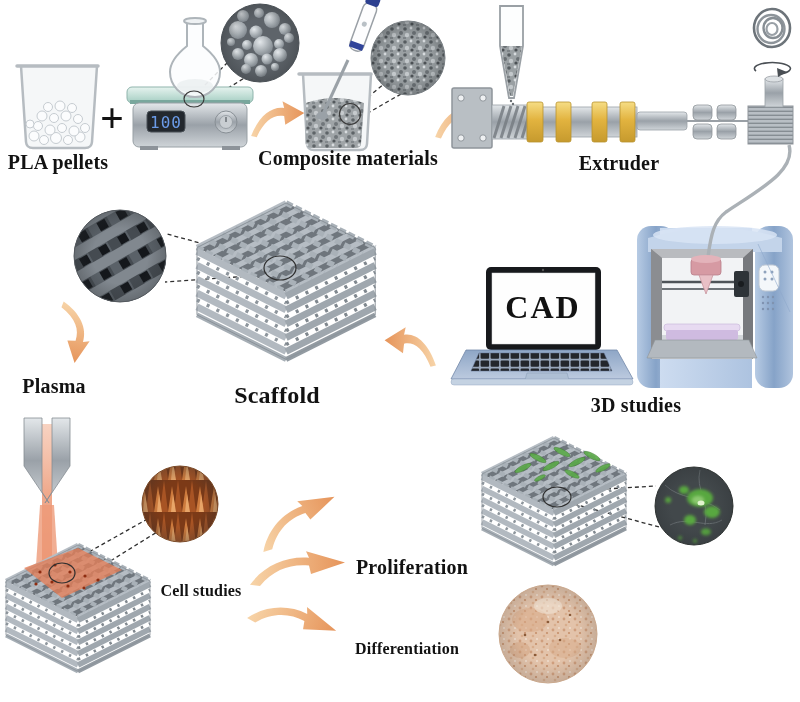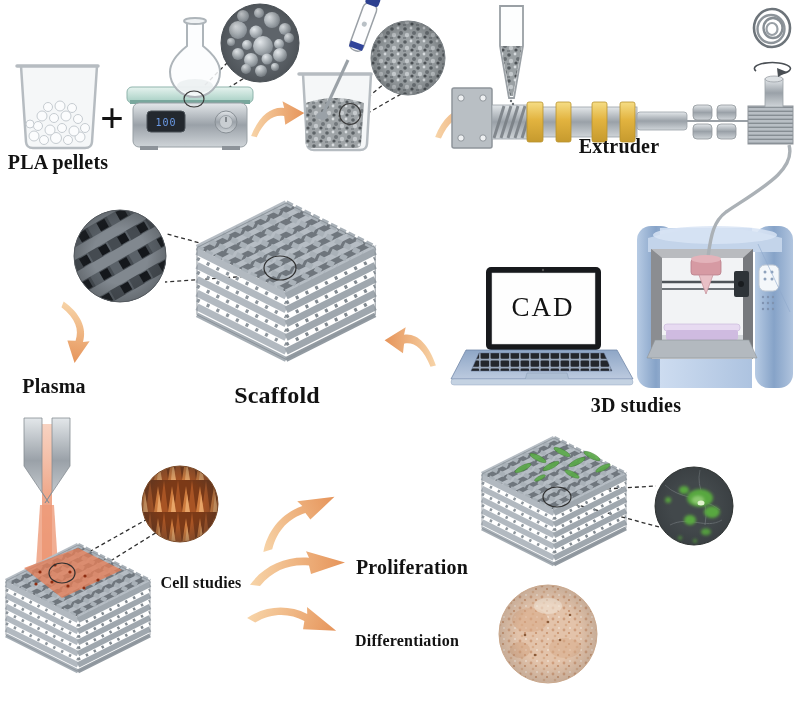--- a/index.html
+++ b/index.html
@@ -1,24 +1,24 @@
 <!DOCTYPE html>
 <html><head>
 <meta charset="utf-8">
 <style>
   html,body{margin:0;padding:0;background:#fff;}
   #canvas{position:relative;width:800px;height:702px;background:#fff;overflow:hidden;
           font-family:"Liberation Serif", serif;}
   #art{position:absolute;left:0;top:0;}
   .lbl{position:absolute;transform:translate(-50%,-50%);color:#121212;font-weight:bold;
        white-space:nowrap;letter-spacing:.2px;}
-  .lbl-17{font-size:20px;} .lbl-16{font-size:16px;} .lbl-18{font-size:24px;}
+  .lbl-17{font-size:20px;} .lbl-16{font-size:16px;margin-top:8px;} .lbl-18{font-size:24px;}
   .lbl-plus{font-size:42px;font-weight:bold;}
-  .lbl-cad{font-size:27px;font-weight:normal;letter-spacing:2px;}
-  .lbl-disp{font-family:"DejaVu Sans Mono", monospace;font-size:10px;font-weight:normal;
+  .lbl-cad{font-size:32px;font-weight:bold;letter-spacing:2px;}
+  .lbl-disp{font-family:"DejaVu Sans Mono", monospace;font-size:16px;font-weight:normal;
             color:#6b9be8;letter-spacing:1px;}
 </style>
 </head>
 <body>
 
 <div id="canvas">
 <svg id="art" width="800" height="702" viewBox="0 0 800 702">
   <defs>
     <linearGradient id="sv" x1="0" y1="0" x2="0" y2="1">
       <stop offset="0" stop-color="#e3e7ea"></stop>
@@ -547,21 +547,22 @@
       </g>
       <circle cx="548" cy="634" r="49" fill="url(#vig)" opacity="0.5"></circle>
     </g>
     <circle cx="548" cy="634" r="49" fill="none" stroke="#caa98e" stroke-width="1"></circle>
   </g>
 </svg>
 
 <div class="lbl lbl-17" style="left:58px;top:162px">PLA pellets</div>
 <div class="lbl lbl-plus" style="left:112px;top:118px">+</div>
 <div class="lbl lbl-disp" style="left:166px;top:122px;transform:translate(-50%,-50%)">100</div>
-<div class="lbl lbl-17" style="left:619px;top:146px">Extruder</div>
+<div class="lbl lbl-17" style="left:348px;top:158px">Composite materials</div>
+<div class="lbl lbl-17" style="left:619px;top:163px">Extruder</div>
 <div class="lbl lbl-18" style="left:277px;top:395px">Scaffold</div>
 <div class="lbl lbl-cad" style="left:543px;top:307px">CAD</div>
 <div class="lbl lbl-17" style="left:636px;top:405px">3D studies</div>
 <div class="lbl lbl-17" style="left:54px;top:386px">Plasma</div>
 <div class="lbl lbl-16" style="left:201px;top:583px">Cell studies</div>
 <div class="lbl lbl-17" style="left:412px;top:567px">Proliferation</div>
 <div class="lbl lbl-16" style="left:407px;top:641px">Differentiation</div>
 </div>
 
 </body></html>

